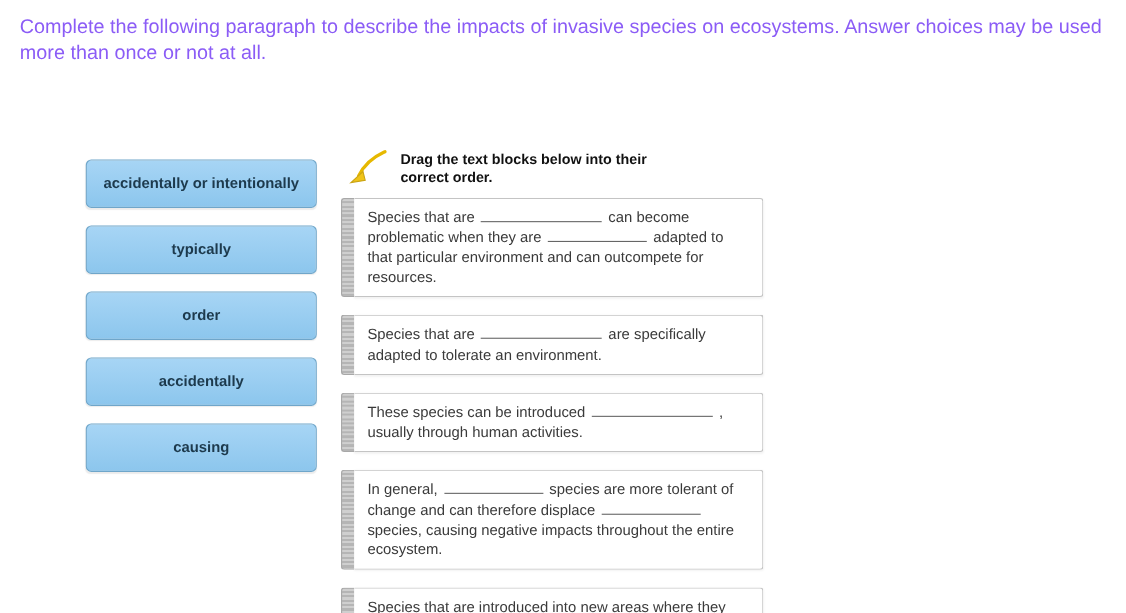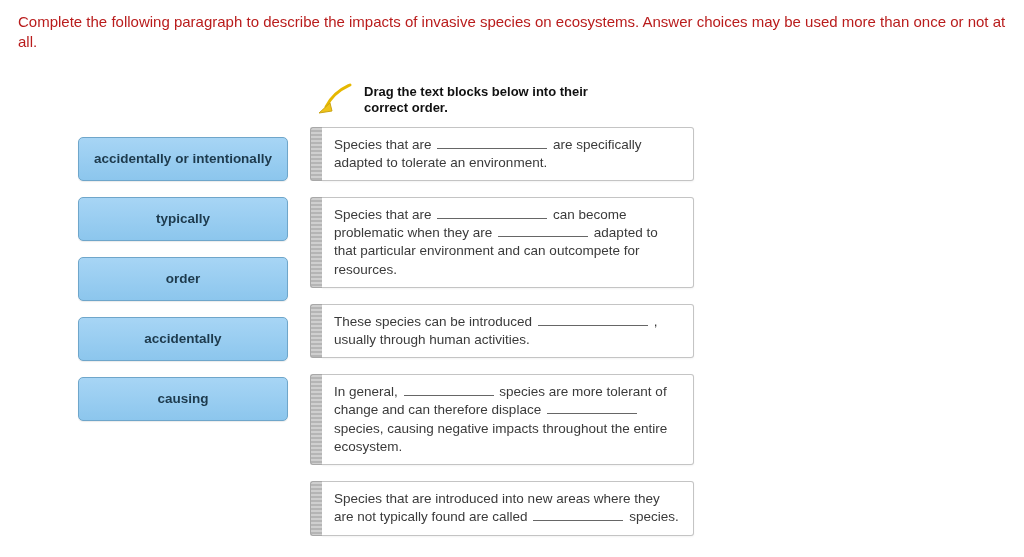--- a/index.html
+++ b/index.html
@@ -5,22 +5,22 @@
   * { box-sizing: border-box; margin: 0; padding: 0; }
   body {
     font-family: "Helvetica Neue", Helvetica, Arial, sans-serif;
     font-size: 14px;
     color: #333;
     background: #fff;
     padding: 12px 18px;
     width: 1024px;
   }
   .instructions {
-    font-size: 15px;
-    color: #b91c1c;
+    font-size: 18px;
+    color: #8b5cf6;
     line-height: 1.35;
     margin-bottom: 28px;
   }
 
   .activity {
     display: flex;
     flex-direction: row;
     gap: 36px;
     align-items: flex-start;
     padding-left: 60px;
@@ -51,20 +51,21 @@
   .drop-area {
     width: 370px;
     position: relative;
   }
   .hint-row {
     display: flex;
     align-items: flex-end;
     gap: 8px;
     margin-bottom: 10px;
     margin-left: -8px;
+    margin-top: 45px;
   }
   .hint-text {
     font-size: 13px;
     font-weight: 700;
     color: #111;
     line-height: 1.25;
   }
   .arrow-svg { flex-shrink: 0; }
 
   .blocks {
@@ -147,28 +148,28 @@
         <div class="hint-text">Drag the text blocks below into their</div>
         <div class="hint-text">correct order.</div>
       </div>
     </div>
 
     <div class="blocks">
 
       <div class="block">
         <div class="grip"></div>
         <div class="block-body">
-          <span>Species that are </span><span class="blank"></span><span> are specifically adapted to tolerate an environment.</span>
+          <span>Species that are </span><span class="blank"></span><span> can become problematic when they are </span><span class="blank short"></span><span> adapted to that particular environment and can outcompete for resources.</span>
         </div>
       </div>
 
       <div class="block">
         <div class="grip"></div>
         <div class="block-body">
-          <span>Species that are </span><span class="blank"></span><span> can become problematic when they are </span><span class="blank short"></span><span> adapted to that particular environment and can outcompete for resources.</span>
+          <span>Species that are </span><span class="blank"></span><span> are specifically adapted to tolerate an environment.</span>
         </div>
       </div>
 
       <div class="block">
         <div class="grip"></div>
         <div class="block-body">
           <span>These species can be introduced </span><span class="blank"></span><span> , usually through human activities.</span>
         </div>
       </div>
 

